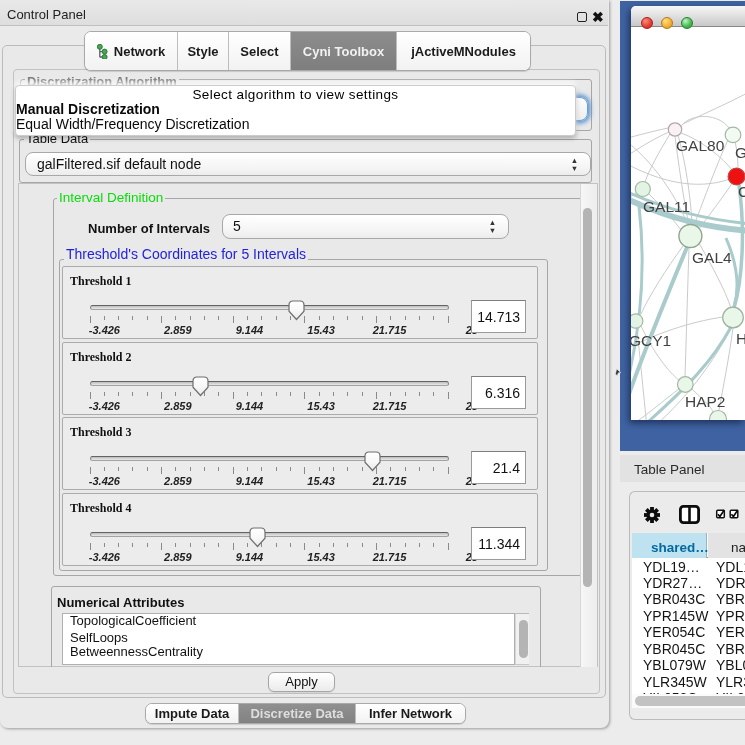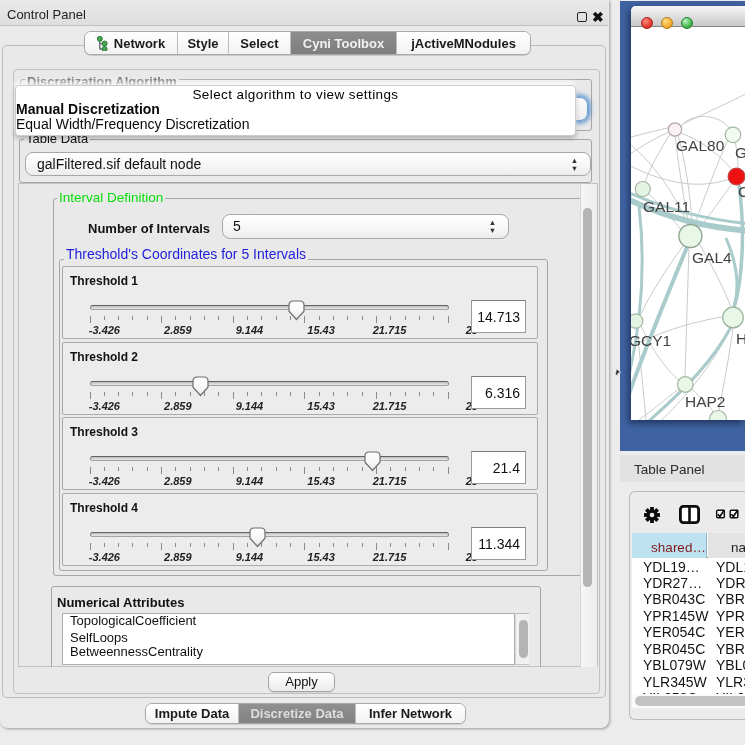--- a/index.html
+++ b/index.html
@@ -15,21 +15,21 @@
 #ltitle .t { position:absolute; left:7px; top:7px; font-size:13px; color:#222; }
 .winbtn-sq { position:absolute; left:577px; top:12px; width:10px; height:10px; border:1.5px solid #222; border-radius:2px; }
 .winbtn-x { position:absolute; left:592px; top:9px; font-size:14px; font-weight:bold; color:#111; }
 
 #outerpanel { position:absolute; left:2px; top:45px; width:604px; height:653px;
   border:1px solid #bcbcbc; border-radius:5px; background:#e9e9e9; }
 #innerpanel { position:absolute; left:13px; top:69px; width:587px; height:625px;
   border:1px solid #c2c2c2; border-radius:4px; background:#e9e9e9; }
 
 
-#toptabs { position:absolute; left:84px; top:31px; height:24px; display:flex;
+#toptabs { position:absolute; left:84px; top:31px; height:40px; display:flex;
   border:1px solid #a9a9a9; border-radius:7px; overflow:hidden; background:#fff;
   box-shadow:0 1px 1px rgba(0,0,0,0.15); z-index:5;justify-content:space-between; }
 #toptabs .seg { height:100%; display:flex; align-items:center; justify-content:center;
   font-size:13px; font-weight:bold; color:#1a1a1a; background:linear-gradient(#ffffff,#f2f2f2);
   border-right:1px solid #bdbdbd; }
 #toptabs .seg:last-child { border-right:none; }
 #toptabs .sel { background:linear-gradient(#8d8d8d,#7e7e7e); color:#f2f2f2; }
 
 
 #bottabs { position:absolute; left:145px; top:703px; height:21px; display:flex;
@@ -47,21 +47,21 @@
 
 
 .combo { position:absolute; background:linear-gradient(#ffffff,#f4f4f4 70%,#ececec);
   border:1px solid #a8a8a8; border-radius:8px; font-size:14px; color:#111; }
 .combo .txt { position:absolute; left:11px; top:3px; }
 .combo .arr { position:absolute; right:11px; top:4px; width:9px; font-size:7.5px; color:#333; line-height:8px; text-align:center; }
 
 
 .tbox { position:absolute; left:62px; width:476px; height:72.5px;
   border:1px solid #ababab; border-radius:2px; background:#ececec; }
-.tbox-title { position:absolute; left:7px; top:7px; font-size:12px; font-weight:bold; color:#111; }
+.tbox-title { position:absolute; left:7px; top:7px; font-size:12px; font-weight:bold; color:#111;font-family:Liberation Serif, serif; }
 .track { position:absolute; left:27px; top:37.5px; width:359px; height:5.5px;
   border-radius:2.75px; background:linear-gradient(#bdbdbd,#e9e9e9);
   border-top:1px solid #636363; border-bottom:1px solid #a3a3a3;
   border-left:1px solid #8a8a8a; border-right:1px solid #8a8a8a; }
 .ticks { position:absolute; left:0; top:48.5px; }
 .slab { position:absolute; top:56.5px; width:60px; text-align:right; font-size:11px; font-weight:bold; color:#222;font-style:italic; }
 .thumb { position:absolute; top:32.5px; }
 .vbox { position:absolute; left:408px; top:33px; width:55px; height:33px; background:#fff;
   border:1px solid #9a9a9a; border-top-color:#7d7d7d; font-size:14px; color:#111;
   text-align:right; padding:8px 5px 0 0; }
@@ -98,21 +98,21 @@
 .tl { position:absolute; top:11px; width:12px; height:12px; border-radius:50%; }
 #netcanvas { position:absolute; left:0; top:22px; width:114px; height:392px; overflow:hidden; background:#fff; }
 
 #tpbar { position:absolute; left:620px; top:455px; width:125px; height:27px; background:#e2e2e2; }
 #tpbar .t { position:absolute; left:14px; top:7px; font-size:13.5px; color:#2a2a2a; }
 #tpanel { position:absolute; left:629px; top:491px; width:116px; height:229px;
   background:#ebebeb; border:1px solid #bbbbbb; border-radius:6px 0 0 6px; border-right:none; }
 #ttable { position:absolute; left:632px; top:533px; width:113px; height:161px; background:#fff; overflow:hidden; }
 #thead { position:absolute; left:0; top:0; width:113px; height:25px; border-bottom:1px solid #9e9e9e; }
 #thead .h1 { position:absolute; left:0; top:0; width:75px; height:25px; background:#bfe2f1;
-  border-right:1px solid #8fb6c6; font-size:13.5px; color:#7f1d1d; text-align:center; text-indent:19px; line-height:29px; }
+  border-right:1px solid #8fb6c6; font-size:13.5px; color:#0369a1; text-align:center; text-indent:19px; line-height:29px;font-weight:bold; }
 #thead .h2 { position:absolute; left:76px; top:0; width:37px; height:25px; background:#e3e3e3;
   font-size:13.5px; color:#222; padding-left:23px; line-height:29px; }
 .trow { position:absolute; left:0; width:745px; font-size:14px; color:#141414; }
 .trow .c1 { position:absolute; left:11px; white-space:nowrap; }
 .trow .c2 { position:absolute; left:84px; white-space:nowrap; }
 #hsb { position:absolute; left:632px; top:694px; width:113px; height:14px; background:#fafafa; }
 #hsb .th { position:absolute; left:3px; top:2px; width:120px; height:10px; background:#c2c2c2; border-radius:5px; }
 </style></head>
 <body>
 

